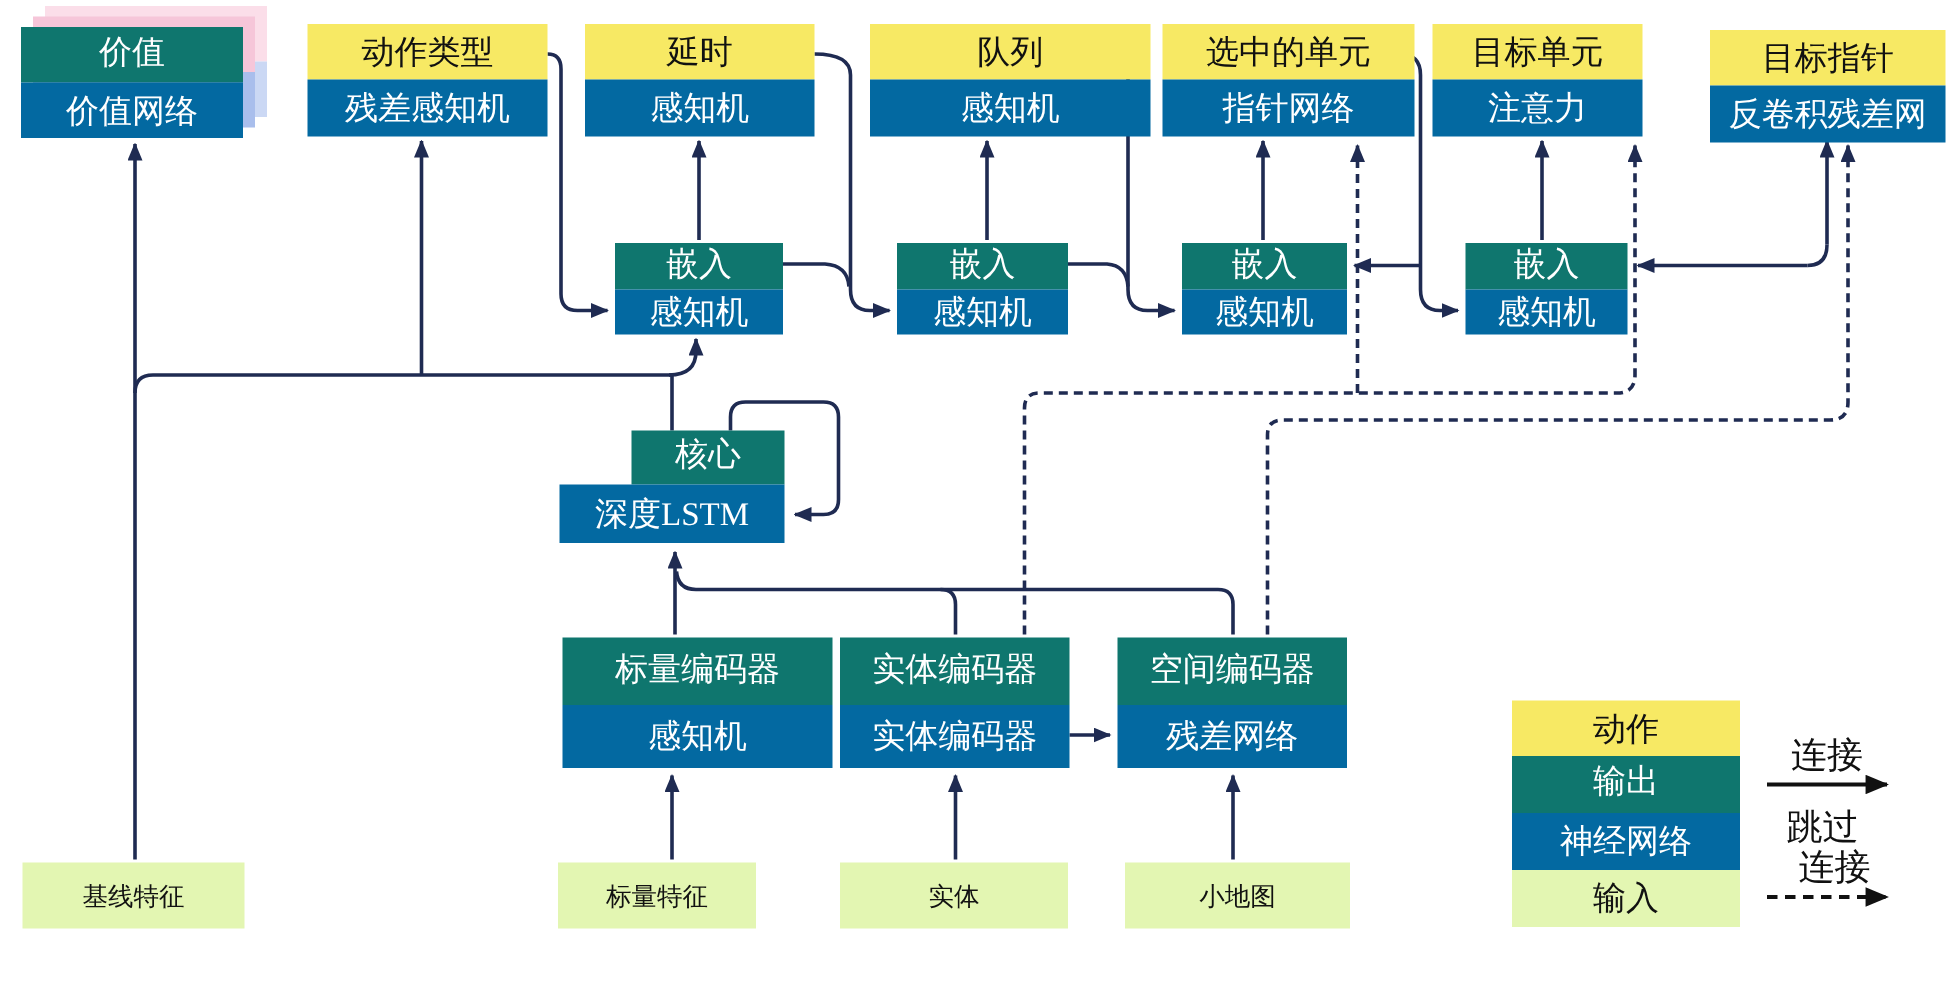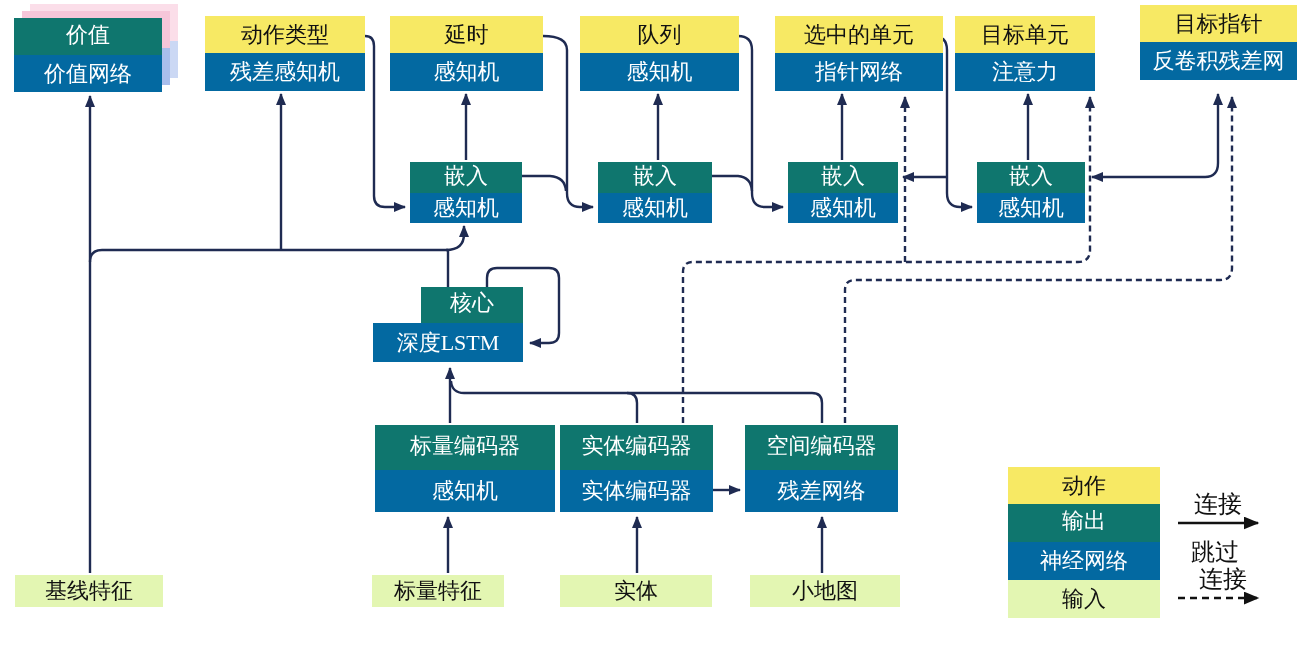--- a/index.html
+++ b/index.html
@@ -15,21 +15,21 @@
   .band.netblue{background:#0369a1;color:#fff;height:38px;}
   .band.outred{background:#0f766e;color:#fff;font-family:Liberation Mono, monospace;}
   .band.inputgreen{background:#E3F6B2;color:#111;}
   .ghost{position:absolute;z-index:2;display:flex;flex-direction:column;}
   .ghost .g-top{height:37px;}
   .ghost .g-bot{height:37px;}
   .ghost1 .g-top{background:#F6C6D9;} .ghost1 .g-bot{background:#A9BEEC;}
   .ghost2 .g-top{background:#FBDEE9;} .ghost2 .g-bot{background:#CBD8F4;}
   .inputbox{position:absolute;z-index:3;background:#E3F6B2;color:#111;
             display:flex;align-items:center;justify-content:center;
-            font-size:22px;height:32px;}
+            font-size:17px;height:44px;}
   .legendrow{height:38px;}
   .legendlabel{position:absolute;z-index:3;color:#111;font-size:24px;line-height:1;
                text-align:center;white-space:nowrap;}
 </style>
 </head>
 <body>
 
 <div class="canvas">
 
   <svg class="wires" width="1301" height="662" viewBox="0 0 1301 662">
@@ -116,33 +116,33 @@
   </div>
 
   <div class="node" style="left:205px;top:16px;width:160px;">
     <div class="band action">动作类型</div>
     <div class="band netblue">残差感知机</div>
   </div>
   <div class="node" style="left:390px;top:16px;width:153px;">
     <div class="band action">延时</div>
     <div class="band netblue">感知机</div>
   </div>
-  <div class="node" style="left:580px;top:16px;width:159px;">
+  <div class="node" style="left:580px;top:16px;width:187px;">
     <div class="band action">队列</div>
     <div class="band netblue">感知机</div>
   </div>
   <div class="node" style="left:775px;top:16px;width:168px;">
     <div class="band action">选中的单元</div>
     <div class="band netblue">指针网络</div>
   </div>
   <div class="node" style="left:955px;top:16px;width:140px;">
     <div class="band action">目标单元</div>
     <div class="band netblue">注意力</div>
   </div>
-  <div class="node" style="left:1140px;top:5px;width:157px;">
+  <div class="node" style="left:1140px;top:20px;width:157px;">
     <div class="band action">目标指针</div>
     <div class="band netblue">反卷积残差网</div>
   </div>
 
   <div class="node" style="left:410px;top:162px;width:112px;">
     <div class="band outred" style="height:31px;">嵌入</div>
     <div class="band netblue" style="height:30px;">感知机</div>
   </div>
   <div class="node" style="left:598px;top:162px;width:114px;">
     <div class="band outred" style="height:31px;">嵌入</div>

